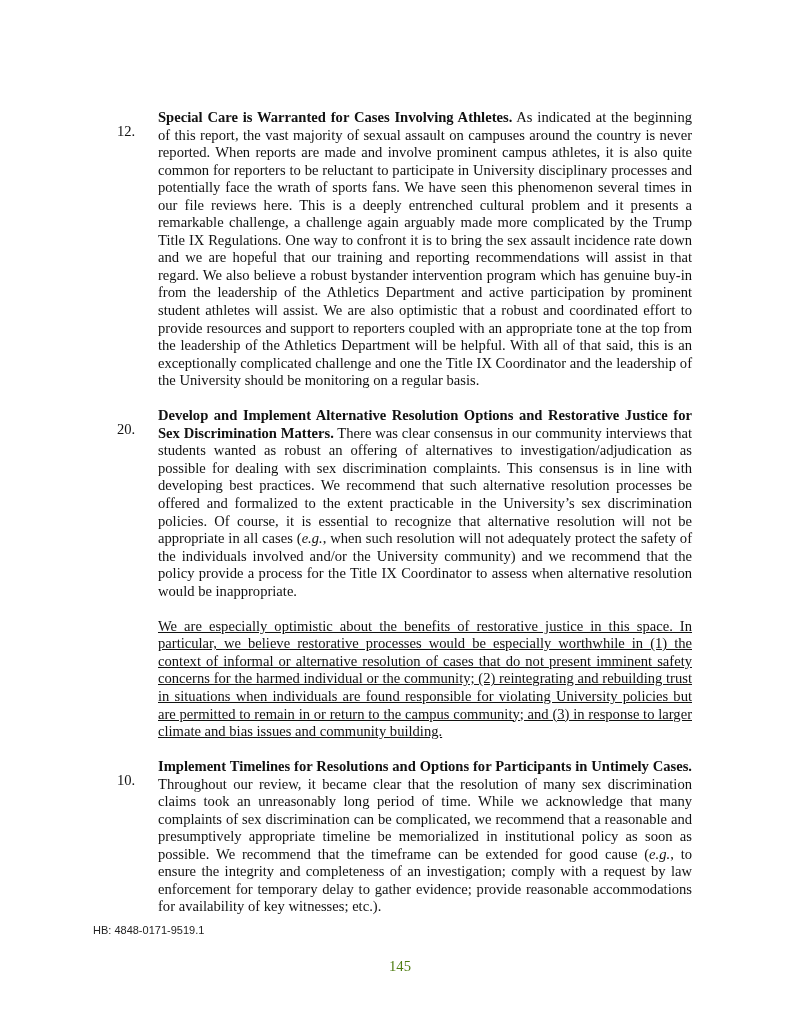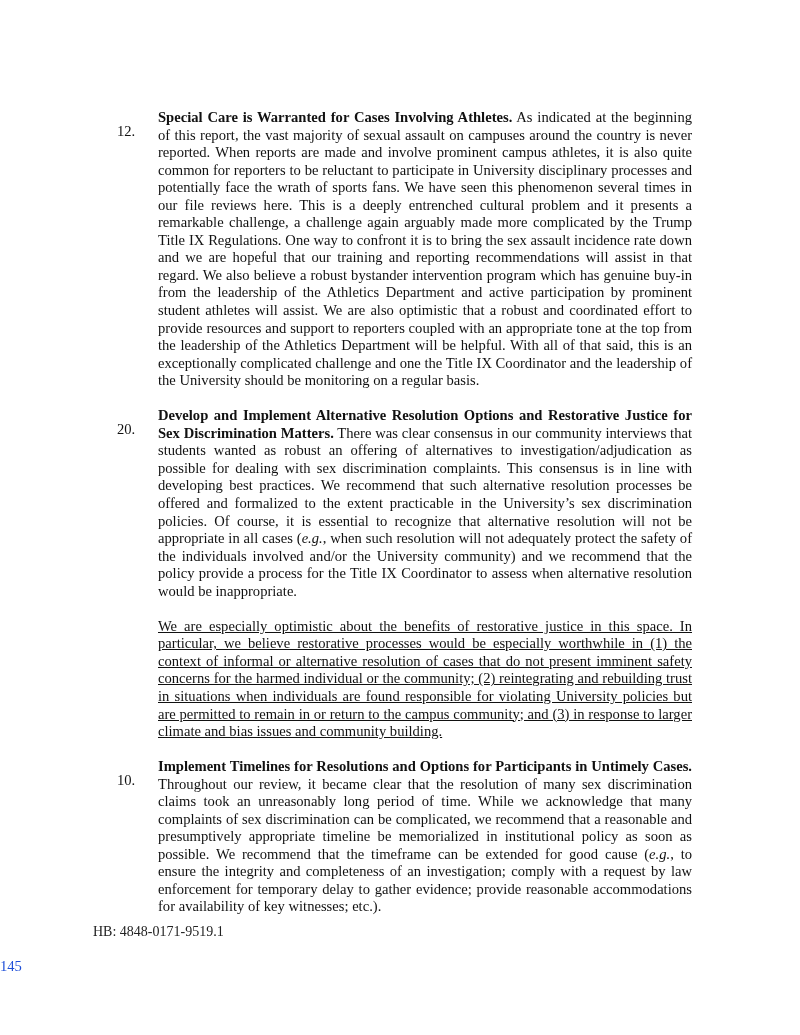--- a/index.html
+++ b/index.html
@@ -8,26 +8,26 @@
   .content {
     position: absolute; left: 117px; top: 93px; width: 591px;
     font-family: "Liberation Serif", serif; font-size: 14.6px; line-height: 17.55px; color: #111;
   }
   .item { position: relative; padding-left: 25px; margin: 0 0 17.5px 0; text-align: justify; }
   .num { position: absolute; left: 0; top: 14px; }
   .item p { margin: 16px; text-align: justify; }
   .item p + p { margin-top: 17.5px; text-decoration: underline; }
   .heading { font-weight: bold; }
   .page-number {
-    position: absolute; left: 0; width: 800px; top: 958px; text-align: left;
-    font-family: "Liberation Serif", serif; font-size: 14.6px; color: #1d4ed8;
+    position: absolute; left: 0; width: 800px; top: 958px; text-align: center;
+    font-family: "Liberation Serif", serif; font-size: 14.6px; color: #4d7c0f;
   }
   .footer-id {
     position: absolute; left: 93px; top: 924px;
-    font-family: Liberation Serif, serif; font-size: 14px; color: #222;
+    font-family: Liberation Sans, sans-serif; font-size: 11px; color: #222;
   }
 </style>
 </head>
 <body>
 
 <div class="page">
   <div class="content">
 
     <div class="item">
       <span class="num">12.</span>

